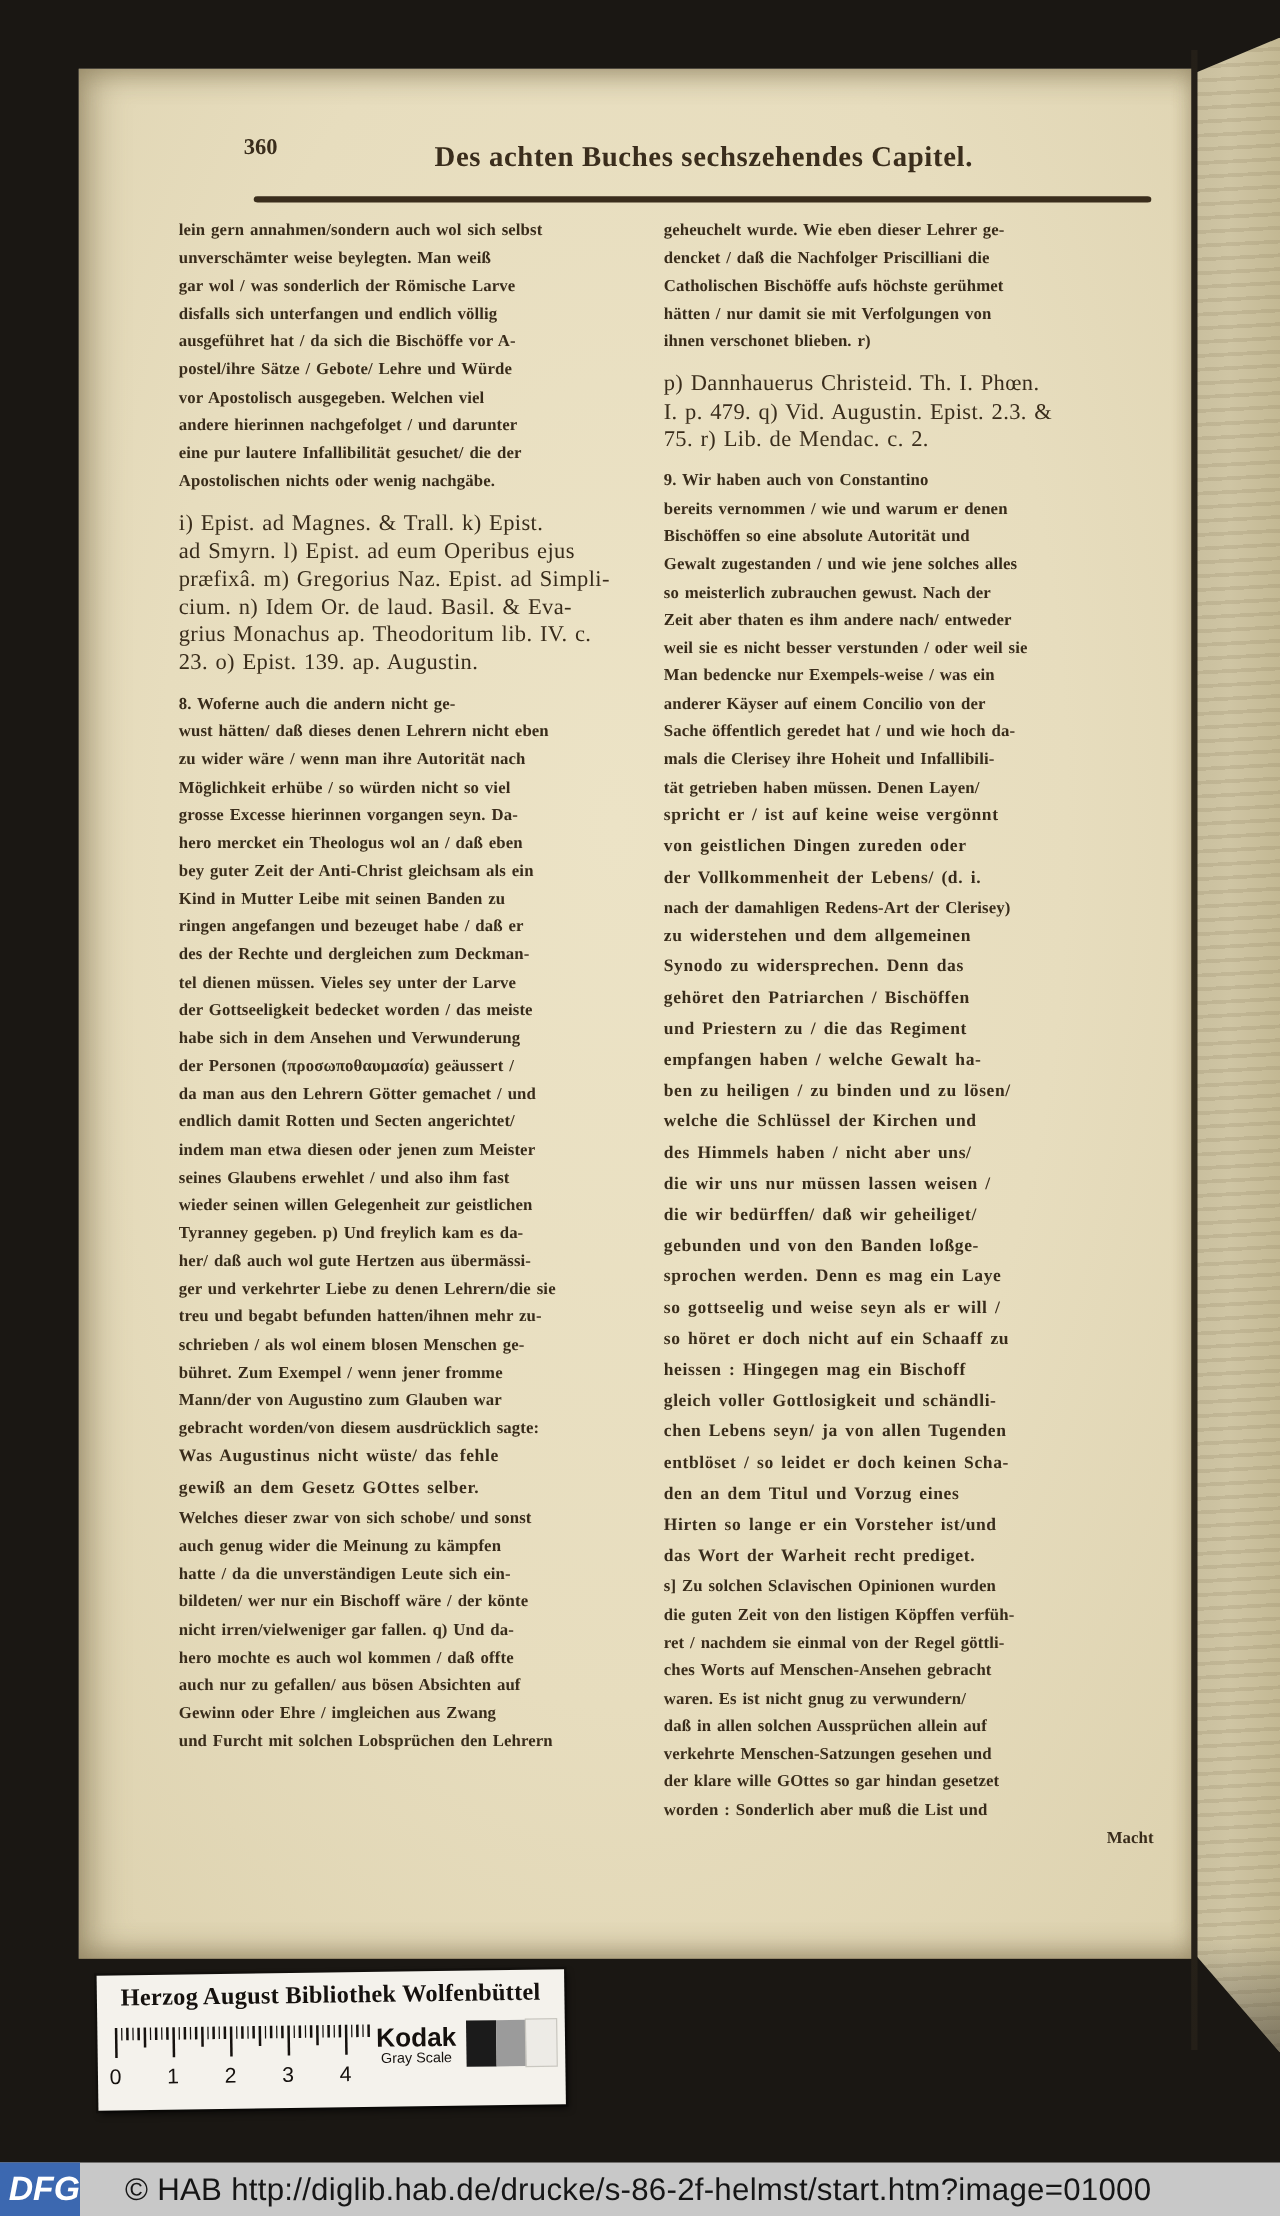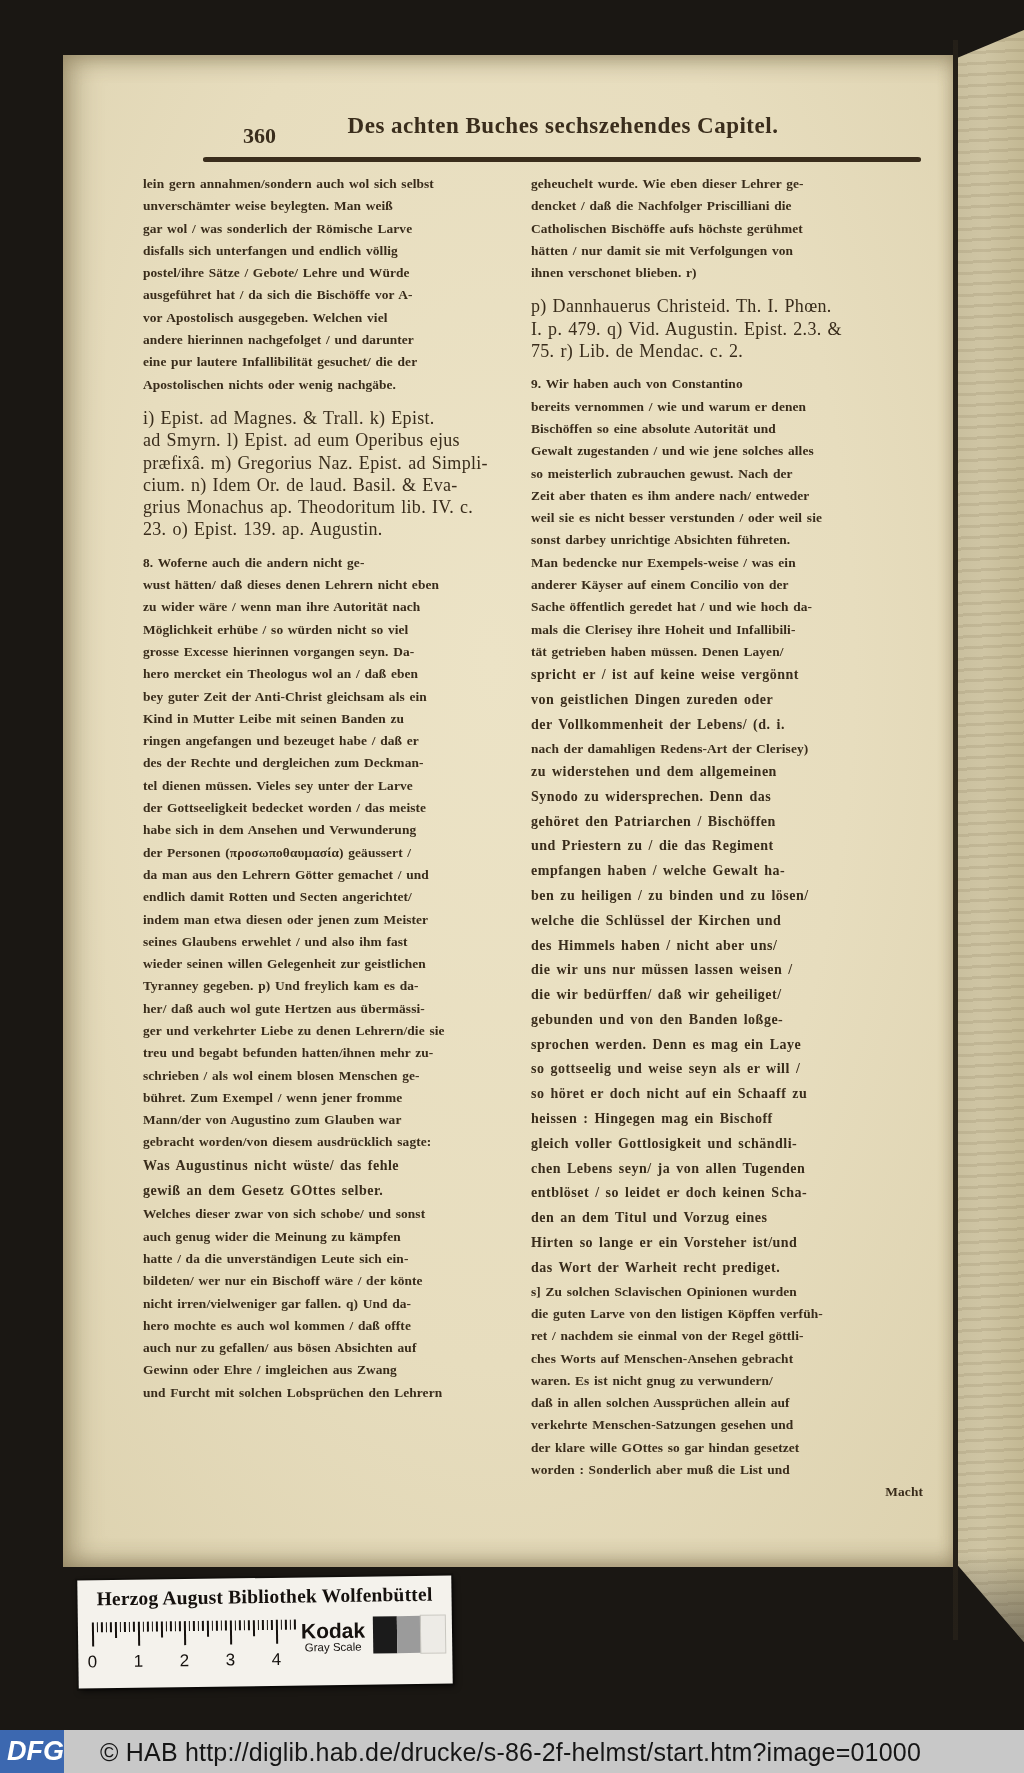--- a/index.html
+++ b/index.html
@@ -9,21 +9,21 @@
     font-family:"Liberation Serif", serif;
   }
   
   .book-page{
     position:absolute;left:63px;top:55px;width:894px;height:1512px;
     background:radial-gradient(ellipse at 48% 40%, #ece3c6 0%, #e7ddbe 55%, #dcd1ae 100%);
     box-shadow:inset 14px 0 26px rgba(110,95,60,.35), inset -6px 0 14px rgba(120,105,70,.25),
                inset 0 10px 18px rgba(120,105,70,.22), inset 0 -10px 18px rgba(120,105,70,.25);
   }
   .page-number{
-    position:absolute;left:132px;top:68px;font-size:22px;font-weight:bold;color:#3a2d1c;margin-left:48px;
+    position:absolute;left:132px;top:52px;font-size:18px;font-weight:bold;color:#3a2d1c;
   }
   .chapter-heading{
     position:absolute;left:200px;top:58px;width:600px;text-align:center;
     font-size:23px;font-weight:bold;color:#3a2d1c;letter-spacing:.5px;font-family:Liberation Serif, serif;
   }
   .header-rule{
     position:absolute;left:140px;top:102px;width:718px;height:5px;background:#3a2d1c;
     border-radius:3px/2px;
   }
   .text-col{position:absolute;top:118px;color:#392c1b;}
@@ -95,22 +95,22 @@
 
 <div class="book-page">
   <div class="page-number">360</div>
   <div class="chapter-heading">Des achten Buches sechszehendes Capitel.</div>
   <div class="header-rule"></div>
   <div class="text-col col-left" id="col-left">
       <div class="line">lein gern annahmen/sondern auch wol sich selbst</div>
       <div class="line">unverschämter weise beylegten.    Man weiß</div>
       <div class="line">gar wol / was sonderlich der Römische Larve</div>
       <div class="line">disfalls sich unterfangen und endlich völlig</div>
+      <div class="line">ausgeführet hat / da sich die Bischöffe vor A-</div>
       <div class="line">postel/ihre Sätze / Gebote/ Lehre und Würde</div>
-      <div class="line">ausgeführet hat / da sich die Bischöffe vor A-</div>
       <div class="line">vor Apostolisch ausgegeben.    Welchen viel</div>
       <div class="line">andere hierinnen nachgefolget / und darunter</div>
       <div class="line">eine pur lautere Infallibilität gesuchet/ die der</div>
       <div class="line">Apostolischen nichts oder wenig nachgäbe.</div>
       <div class="line f gap">   i) Epist. ad Magnes. &amp; Trall. k) Epist.</div>
       <div class="line f">ad Smyrn. l) Epist. ad eum Operibus ejus</div>
       <div class="line f">præfixâ. m) Gregorius Naz. Epist. ad Simpli-</div>
       <div class="line f">cium. n) Idem Or. de laud. Basil. &amp; Eva-</div>
       <div class="line f">grius Monachus ap. Theodoritum lib. IV. c.</div>
       <div class="line f">23. o) Epist. 139. ap. Augustin.</div>
@@ -162,21 +162,20 @@
       <div class="line f gap">   p) Dannhauerus Christeid. Th. I. Phœn.</div>
       <div class="line f">I. p. 479.   q) Vid. Augustin. Epist. 2.3. &amp;</div>
       <div class="line f">75. r) Lib. de Mendac. c. 2.</div>
       <div class="line gap">      9.  Wir haben auch von Constantino</div>
       <div class="line">bereits vernommen / wie und warum er denen</div>
       <div class="line">Bischöffen so eine absolute Autorität und</div>
       <div class="line">Gewalt zugestanden / und wie jene solches alles</div>
       <div class="line">so meisterlich zubrauchen gewust.   Nach der</div>
       <div class="line">Zeit aber thaten es ihm andere nach/ entweder</div>
       <div class="line">weil sie es nicht besser verstunden / oder weil sie</div>
-      <div class="line">sonst darbey unrichtige Absichten führeten.</div>
       <div class="line">Man bedencke nur Exempels-weise / was ein</div>
       <div class="line">anderer Käyser auf einem Concilio von der</div>
       <div class="line">Sache öffentlich geredet hat / und wie hoch da-</div>
       <div class="line">mals die Clerisey ihre Hoheit und Infallibili-</div>
       <div class="line">tät getrieben haben müssen.   Denen Layen/</div>
       <div class="line q">spricht er / ist auf keine weise vergönnt</div>
       <div class="line q">von geistlichen Dingen zureden oder</div>
       <div class="line q">der Vollkommenheit der Lebens/ (d. i.</div>
       <div class="line">nach der damahligen Redens-Art der Clerisey)</div>
       <div class="line q">zu widerstehen und dem allgemeinen</div>
@@ -194,21 +193,21 @@
       <div class="line q">so gottseelig und weise seyn als er will /</div>
       <div class="line q">so höret er doch nicht auf ein Schaaff zu</div>
       <div class="line q">heissen : Hingegen mag ein Bischoff</div>
       <div class="line q">gleich voller Gottlosigkeit und schändli-</div>
       <div class="line q">chen Lebens seyn/ ja von allen Tugenden</div>
       <div class="line q">entblöset / so leidet er doch keinen Scha-</div>
       <div class="line q">den an dem Titul und Vorzug eines</div>
       <div class="line q">Hirten so lange er ein Vorsteher ist/und</div>
       <div class="line q">das Wort der Warheit recht prediget.</div>
       <div class="line">s] Zu solchen Sclavischen Opinionen wurden</div>
-      <div class="line">die guten Larve von den listigen Köpffen verfüh-</div>
+      <div class="line">die guten Zeit von den listigen Köpffen verfüh-</div>
       <div class="line">ret / nachdem sie einmal von der Regel göttli-</div>
       <div class="line">ches Worts auf Menschen-Ansehen gebracht</div>
       <div class="line">waren.   Es ist nicht gnug zu verwundern/</div>
       <div class="line">daß in allen solchen Aussprüchen allein auf</div>
       <div class="line">verkehrte Menschen-Satzungen gesehen und</div>
       <div class="line">der klare wille GOttes so gar hindan gesetzet</div>
       <div class="line">worden : Sonderlich aber muß die List und</div>
       <div class="line alignright">Macht</div>
     </div>
 </div>

